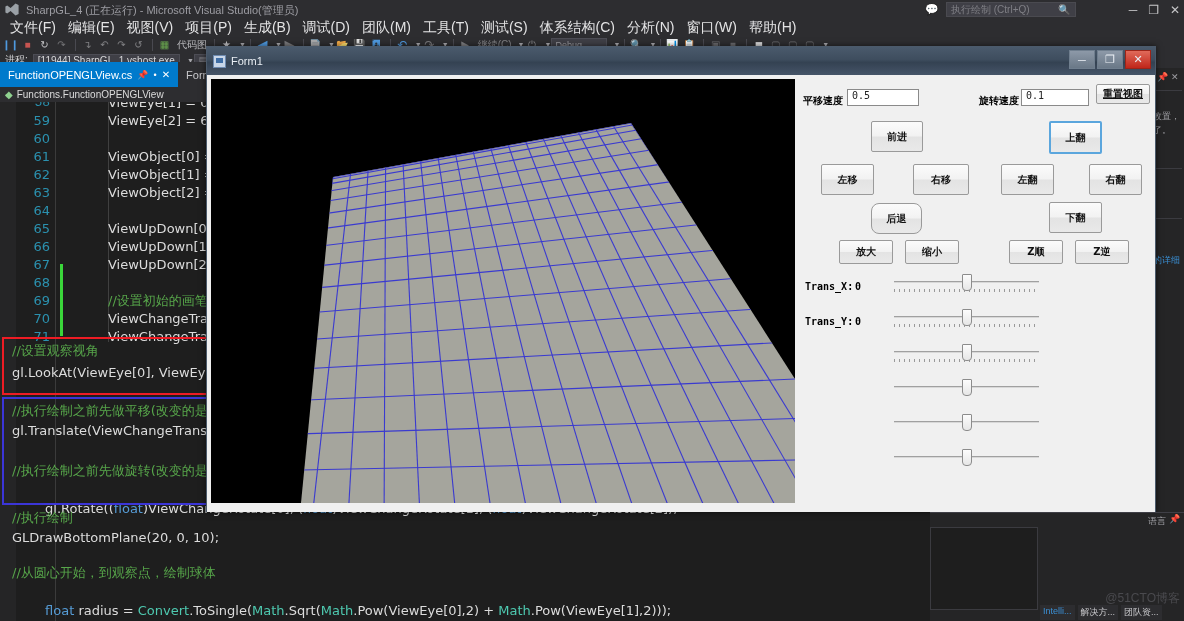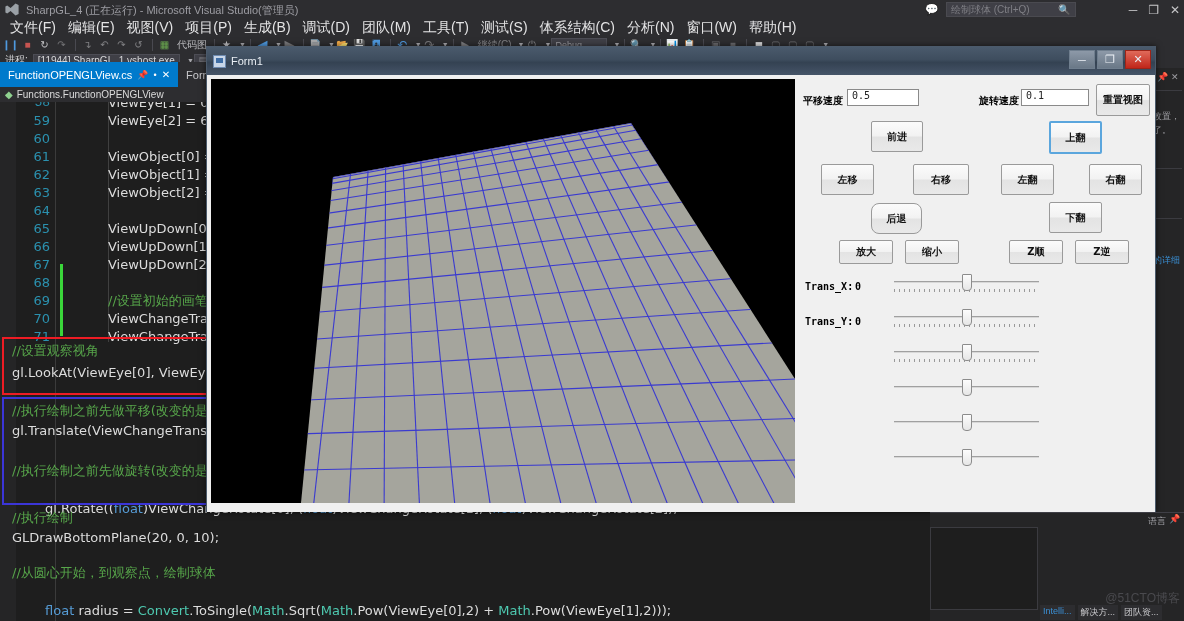--- a/index.html
+++ b/index.html
@@ -248,21 +248,21 @@
       <svg width="14" height="13" viewBox="0 0 14 13">
           <path d="M10.5 0.6 L13.6 2.1 V10.9 L10.5 12.4 L5.6 7.9 L2.2 10.5 L0.4 9.6 V3.4 L2.2 2.5 L5.6 5.1 Z" fill="#9aa0a6"></path>
         </svg>
     </div>
     <div class="vs-title-text">SharpGL_4 (正在运行) - Microsoft Visual Studio(管理员)</div>
 
     <div class="notif-bell">💬</div>
     <div class="notif-flag">▼<span style="font-size:9px;">8</span></div>
 
     <div class="quick-launch">
-      <span class="ql-text">绘制球体 (Ctrl+Q)</span>
+      <span class="ql-text">执行绘制 (Ctrl+Q)</span>
       <span>🔍</span>
     </div>
 
     <div class="win-ctl-group">
       <div>─</div>
       <div>❐</div>
       <div>✕</div>
     </div>
     <div class="signin">登录</div>
     <div class="userbox">👤</div>
@@ -510,21 +510,21 @@
 
       <div class="ctl-panel">
         <div class="ctl-label" style="left:4px;top:15px;">平移速度</div>
         <div class="ctl-input" style="left:48px;top:10px;width:72px;height:17px;">
           <span>0.5</span>
         </div>
         <div class="ctl-label" style="left:180px;top:15px;">旋转速度</div>
         <div class="ctl-input" style="left:222px;top:10px;width:68px;height:17px;">
           <span>0.1</span>
         </div>
-        <div class="ctl-btn" style="left:297px;top:5px;width:54px;height:32px;">重置视图</div>
+        <div class="ctl-btn" style="left:297px;top:5px;width:54px;height:20px;text-decoration:underline;">重置视图</div>
 
         <div class="ctl-btn" style="left:72px;top:42px;width:52px;height:31px;">前进</div>
         <div class="ctl-btn focused" style="left:250px;top:42px;width:53px;height:33px;">上翻</div>
 
         <div class="ctl-btn" style="left:22px;top:85px;width:53px;height:31px;">左移</div>
         <div class="ctl-btn" style="left:114px;top:85px;width:56px;height:31px;">右移</div>
         <div class="ctl-btn" style="left:202px;top:85px;width:53px;height:31px;">左翻</div>
         <div class="ctl-btn" style="left:290px;top:85px;width:53px;height:31px;">右翻</div>
 
         <div class="ctl-btn" style="left:72px;top:124px;width:51px;height:31px;border-radius:8px;">后退</div>

